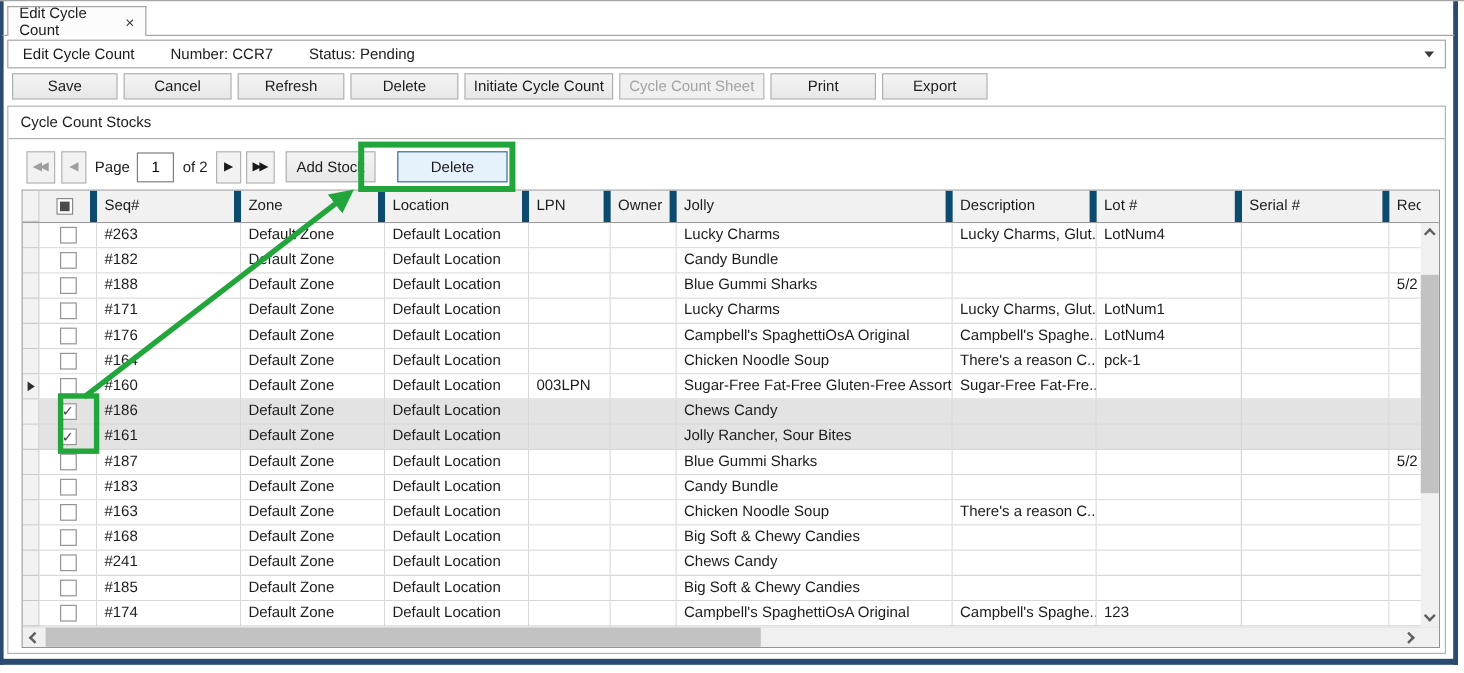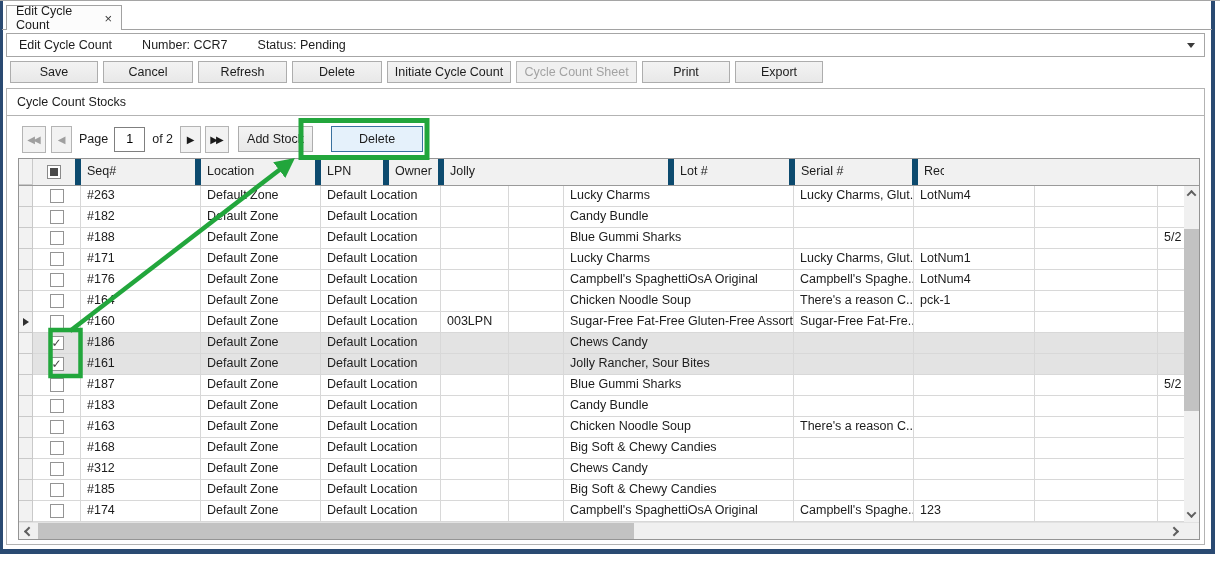--- a/index.html
+++ b/index.html
@@ -157,24 +157,26 @@
     <div class="btn delete-stock">Delete</div>
   </div>
 
   <div class="grid">
     <div class="grid-header">
       <div class="gh c-rowhead"></div>
       <div class="gh c-check" style="display:flex;align-items:center;justify-content:center;padding:0">
         <span class="checkbox indet"></span>
       </div>
       <div class="gh c-seq">Seq#</div>
+      <div class="gh c-zone">Zone</div>
       <div class="gh c-loc">Location</div>
       <div class="gh c-lpn">LPN</div>
       <div class="gh c-owner">Owner</div>
       <div class="gh c-item">Jolly</div>
+      <div class="gh c-desc">Description</div>
       <div class="gh c-lot">Lot #</div>
       <div class="gh c-serial">Serial #</div>
       <div class="gh c-rec">Rec</div>
       <div class="h-spacer"></div>
     </div>
     <div class="grid-body">
       <div class="grid-rows" id="grid-rows">
           <div class="grid-row">
             <div class="cell c-rowhead"></div>
             <div class="cell c-check">
@@ -383,21 +385,21 @@
             <div class="cell c-desc"></div>
             <div class="cell c-lot"></div>
             <div class="cell c-serial"></div>
             <div class="cell c-rec"></div>
           </div>
           <div class="grid-row">
             <div class="cell c-rowhead"></div>
             <div class="cell c-check">
               <span class="checkbox"></span>
             </div>
-            <div class="cell c-seq">#312</div>
+            <div class="cell c-seq">#241</div>
             <div class="cell c-zone">Default Zone</div>
             <div class="cell c-loc">Default Location</div>
             <div class="cell c-lpn"></div>
             <div class="cell c-owner"></div>
             <div class="cell c-item">Chews Candy</div>
             <div class="cell c-desc"></div>
             <div class="cell c-lot"></div>
             <div class="cell c-serial"></div>
             <div class="cell c-rec"></div>
           </div>

